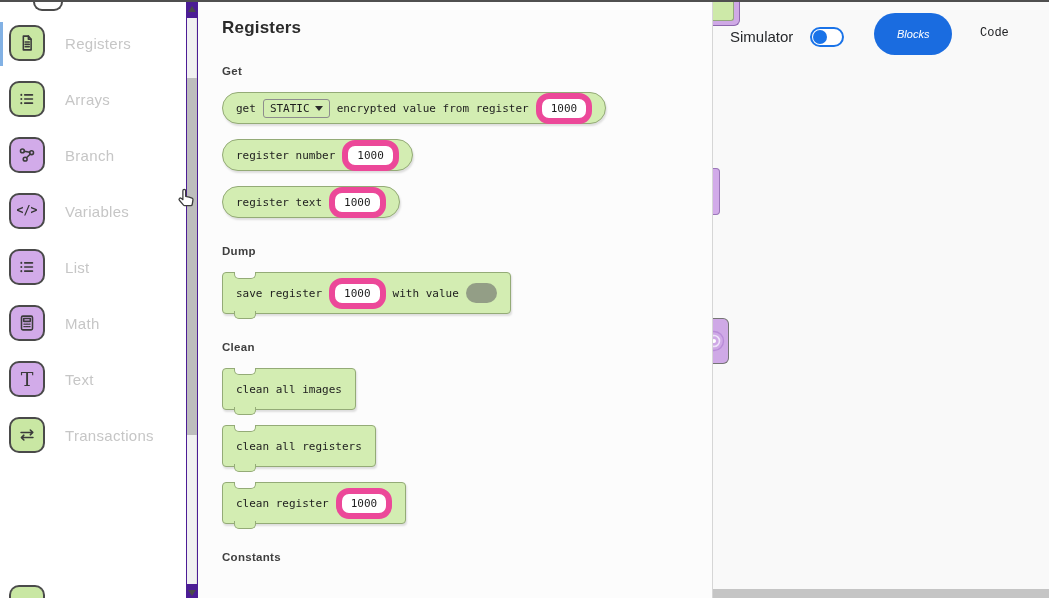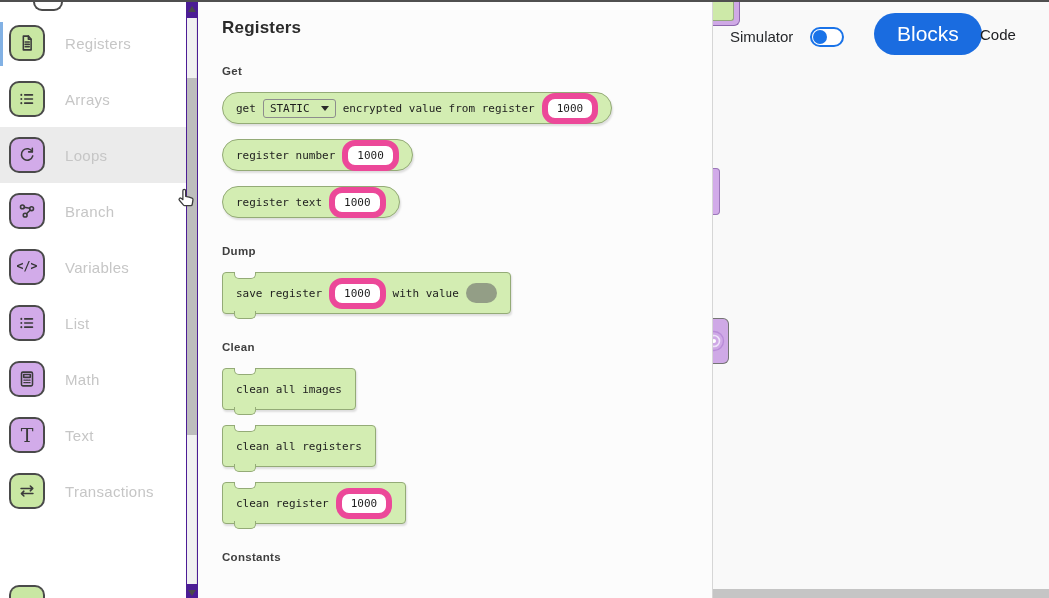--- a/index.html
+++ b/index.html
@@ -45,35 +45,35 @@
   .block{margin-top:15px;width:fit-content;display:flex;align-items:center;gap:7px;
          font-family:"DejaVu Sans Mono",monospace;font-size:11px;color:#1d1d1d;
          background:var(--green-block,#d3edb2);border:1px solid var(--green-border,#94ab77);
          box-shadow:1px 2px 2px rgba(0,0,0,.12);cursor:grab;box-sizing:border-box;}
   .block.pill{height:32px;border-radius:16px;padding:0 13px;}
   .block.statement{height:42px;border-radius:4px;padding:0 13px;position:relative;}
   .block.statement::before{content:"";position:absolute;left:11px;top:-1px;width:20px;height:6px;
          background:#fcfcfc;border:1px solid var(--green-border,#94ab77);border-top:none;border-radius:0 0 5px 5px;}
   .block.statement::after{content:"";position:absolute;left:11px;bottom:-6px;width:20px;height:7px;
          background:var(--green-block,#d3edb2);border:1px solid var(--green-border,#94ab77);border-top:none;border-radius:0 0 5px 5px;}
-  .bdd{display:inline-flex;align-items:center;gap:11px;border:1px solid #8d8d8d;border-radius:3px;padding:2px 6px;cursor:pointer;}
+  .bdd{display:inline-flex;align-items:center;gap:5px;border:1px solid #8d8d8d;border-radius:3px;padding:2px 6px;cursor:pointer;}
   .caret{width:0;height:0;border-left:4px solid transparent;border-right:4px solid transparent;border-top:5px solid #2a2a2a;display:inline-block;}
   .bval{background:#fff;border:6px solid #ec4899;border-radius:13px;padding:3px 9px;min-width:26px;text-align:center;cursor:text;}
   .bsock{width:31px;height:20px;border-radius:10px;background:#939e86;display:inline-block;}
 
   
   .workspace{position:absolute;left:713px;top:0;right:0;height:598px;background:#f9f9f9;}
   .ws-label{position:absolute;left:17px;top:28px;font-size:15px;color:#26282b;}
   .toggle{position:absolute;left:97px;top:27px;width:34px;height:20px;border:2px solid var(--toggle-blue,#1a73e8);
           border-radius:11px;background:#fff;box-sizing:border-box;cursor:pointer;}
   .knob{position:absolute;left:1px;top:1px;width:14px;height:14px;border-radius:50%;background:var(--toggle-blue,#1a73e8);}
   .blocks-btn{position:absolute;left:161px;top:13px;height:42px;padding:0 23px;border:none;border-radius:21px;
-          background:var(--accent-blue,#1a6ce0);color:#fff;font-size:21px;font-family:inherit;cursor:pointer;}
-  .code-btn{position:absolute;left:267px;top:26px;font-size:15px;color:#202124;background:none;border:none;
-          font-family:Liberation Sans, sans-serif;cursor:pointer;padding:0;}
+          background:var(--accent-blue,#1a6ce0);color:#fff;font-size:11px;font-family:inherit;cursor:pointer;font-style:italic;}
+  .code-btn{position:absolute;left:267px;top:26px;font-size:12px;color:#202124;background:none;border:none;
+          font-family:Liberation Mono, monospace;cursor:pointer;padding:0;}
   .partial-btn{position:absolute;right:0;top:15px;width:9px;height:43px;background:#f1f1f1;
           border:1px solid #d4d4d4;border-right:none;border-radius:10px 0 0 10px;}
   .hscroll{position:absolute;left:0;right:0;bottom:0;height:9px;background:#c5c5c5;}
   .cb1{position:absolute;left:0;top:2px;width:26px;height:23px;background:#cfa9e6;
        border-right:1px solid #8d68ad;border-bottom:1px solid #8d68ad;border-radius:0 0 6px 0;}
   .cb1 .inner{position:absolute;left:0;top:0;width:20px;height:18px;background:#cde9a8;
        border-right:1px solid #93a87c;border-bottom:1px solid #93a87c;border-radius:0 0 3px 0;}
   .cb2{position:absolute;left:0;top:168px;width:6px;height:45px;background:#d2abe9;
        border:1px solid #9a76b8;border-left:none;border-radius:0 4px 4px 0;}
   .cb3{position:absolute;left:0;top:318px;width:15px;height:44px;background:#cfa9e6;
@@ -104,29 +104,20 @@
           <span class="side-icon green">
             <svg width="22" height="22" viewBox="0 0 24 24" fill="none" stroke="#3b3b3b" stroke-width="1.7" stroke-linecap="round" stroke-linejoin="round">
               <path d="M9.5 7.5h8.5M9.5 12h8.5M9.5 16.5h8.5"></path>
               <circle cx="5.8" cy="7.5" r="1.1" fill="#3b3b3b" stroke="none"></circle>
               <circle cx="5.8" cy="12" r="1.1" fill="#3b3b3b" stroke="none"></circle>
               <circle cx="5.8" cy="16.5" r="1.1" fill="#3b3b3b" stroke="none"></circle>
             </svg>
           </span>
           <span class="side-label">Arrays</span>
         </div>
-        <div class="side-row hl">
-          <span class="side-icon purple">
-            <svg width="22" height="22" viewBox="0 0 24 24" fill="none" stroke="#3b3b3b" stroke-width="1.7" stroke-linecap="round" stroke-linejoin="round">
-              <path d="M17.8 8.5A6.3 6.3 0 1 0 18.3 13"></path>
-              <path d="M17.8 4.6v4h-4"></path>
-            </svg>
-          </span>
-          <span class="side-label">Loops</span>
-        </div>
         <div class="side-row">
           <span class="side-icon purple">
             <svg width="22" height="22" viewBox="0 0 24 24" fill="none" stroke="#3b3b3b" stroke-width="1.7" stroke-linecap="round" stroke-linejoin="round">
               <circle cx="7" cy="7.5" r="2.1"></circle>
               <circle cx="17" cy="9.5" r="2.1"></circle>
               <circle cx="10" cy="16.5" r="2.1"></circle>
               <path d="M9.1 8l5.8 1.1M11.4 15l4-3.8"></path>
             </svg>
           </span>
           <span class="side-label">Branch</span>

